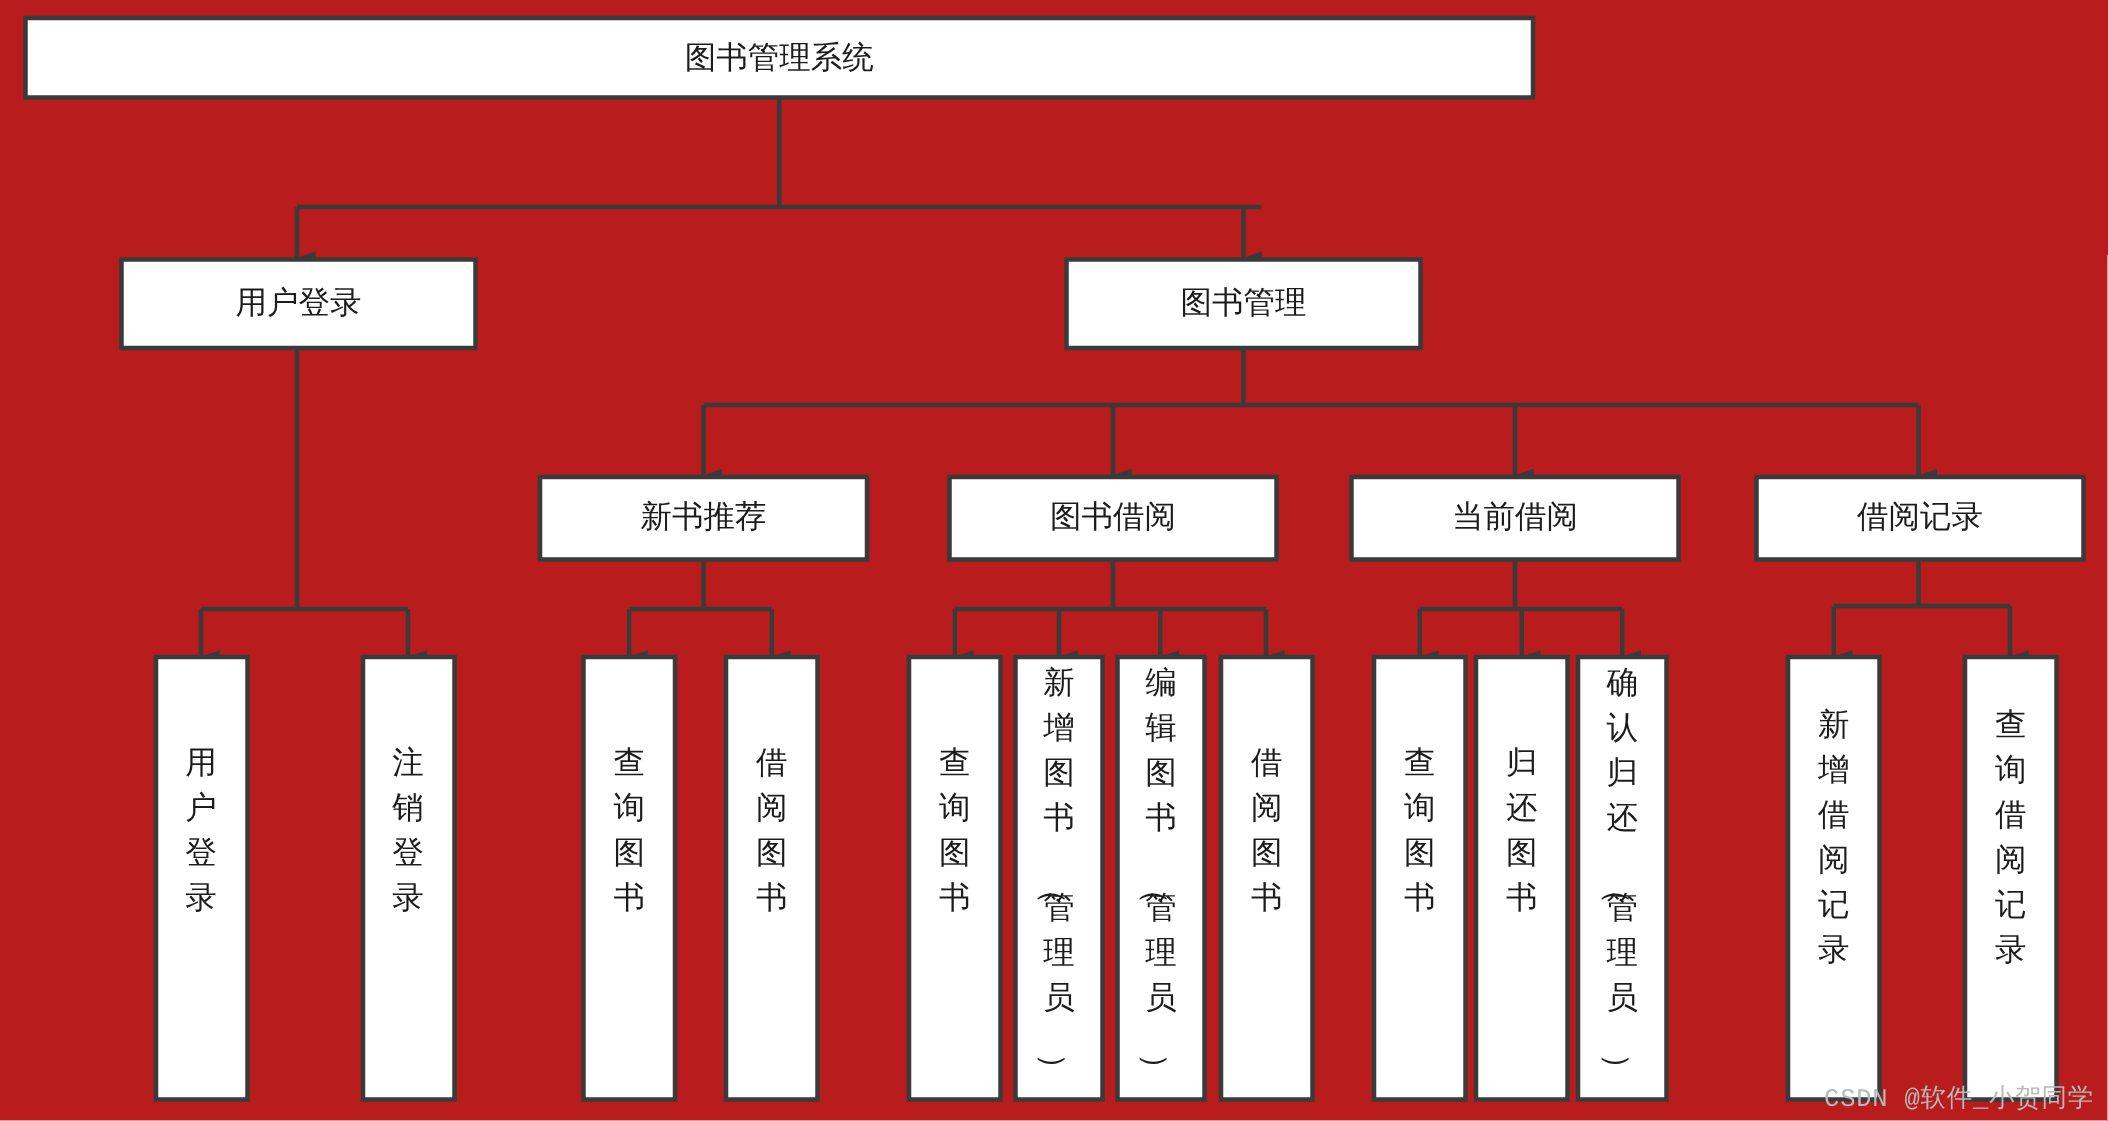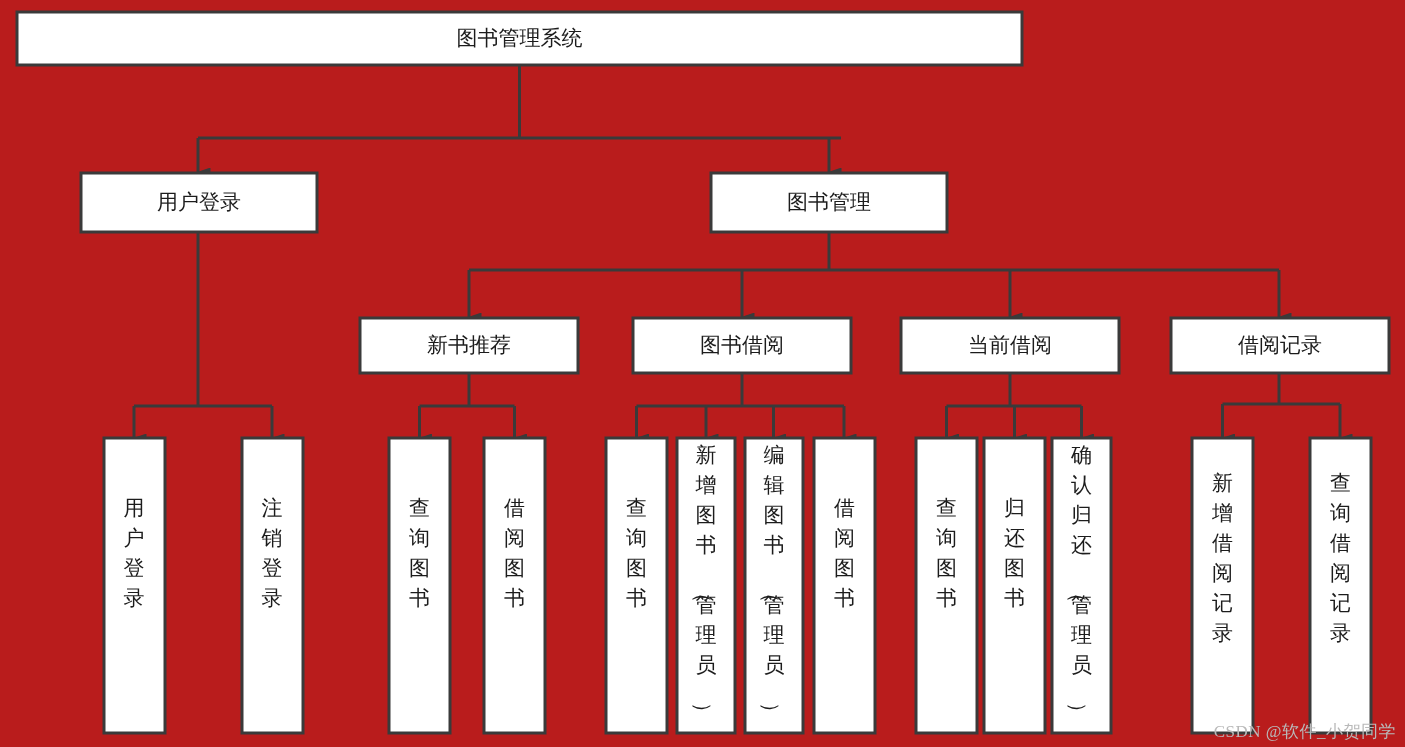--- a/index.html
+++ b/index.html
@@ -46,21 +46,21 @@
   .node-label-vertical {
     fill: #1c1c1c;
     font-family: "Liberation Sans", "DejaVu Sans", sans-serif;
     font-size: 21px;
     text-anchor: middle;
   }
   .watermark-text {
     position: absolute;
     right: 9px;
     bottom: 4px;
-    font-family: Liberation Serif, serif;
+    font-family: Liberation Mono, monospace;
     font-size: 17px;
     color: #b9b9b9;
     white-space: nowrap;
     letter-spacing: 0.5px;
   }
 </style>
 </head>
 <body>
 
 <div id="diagram-root">

